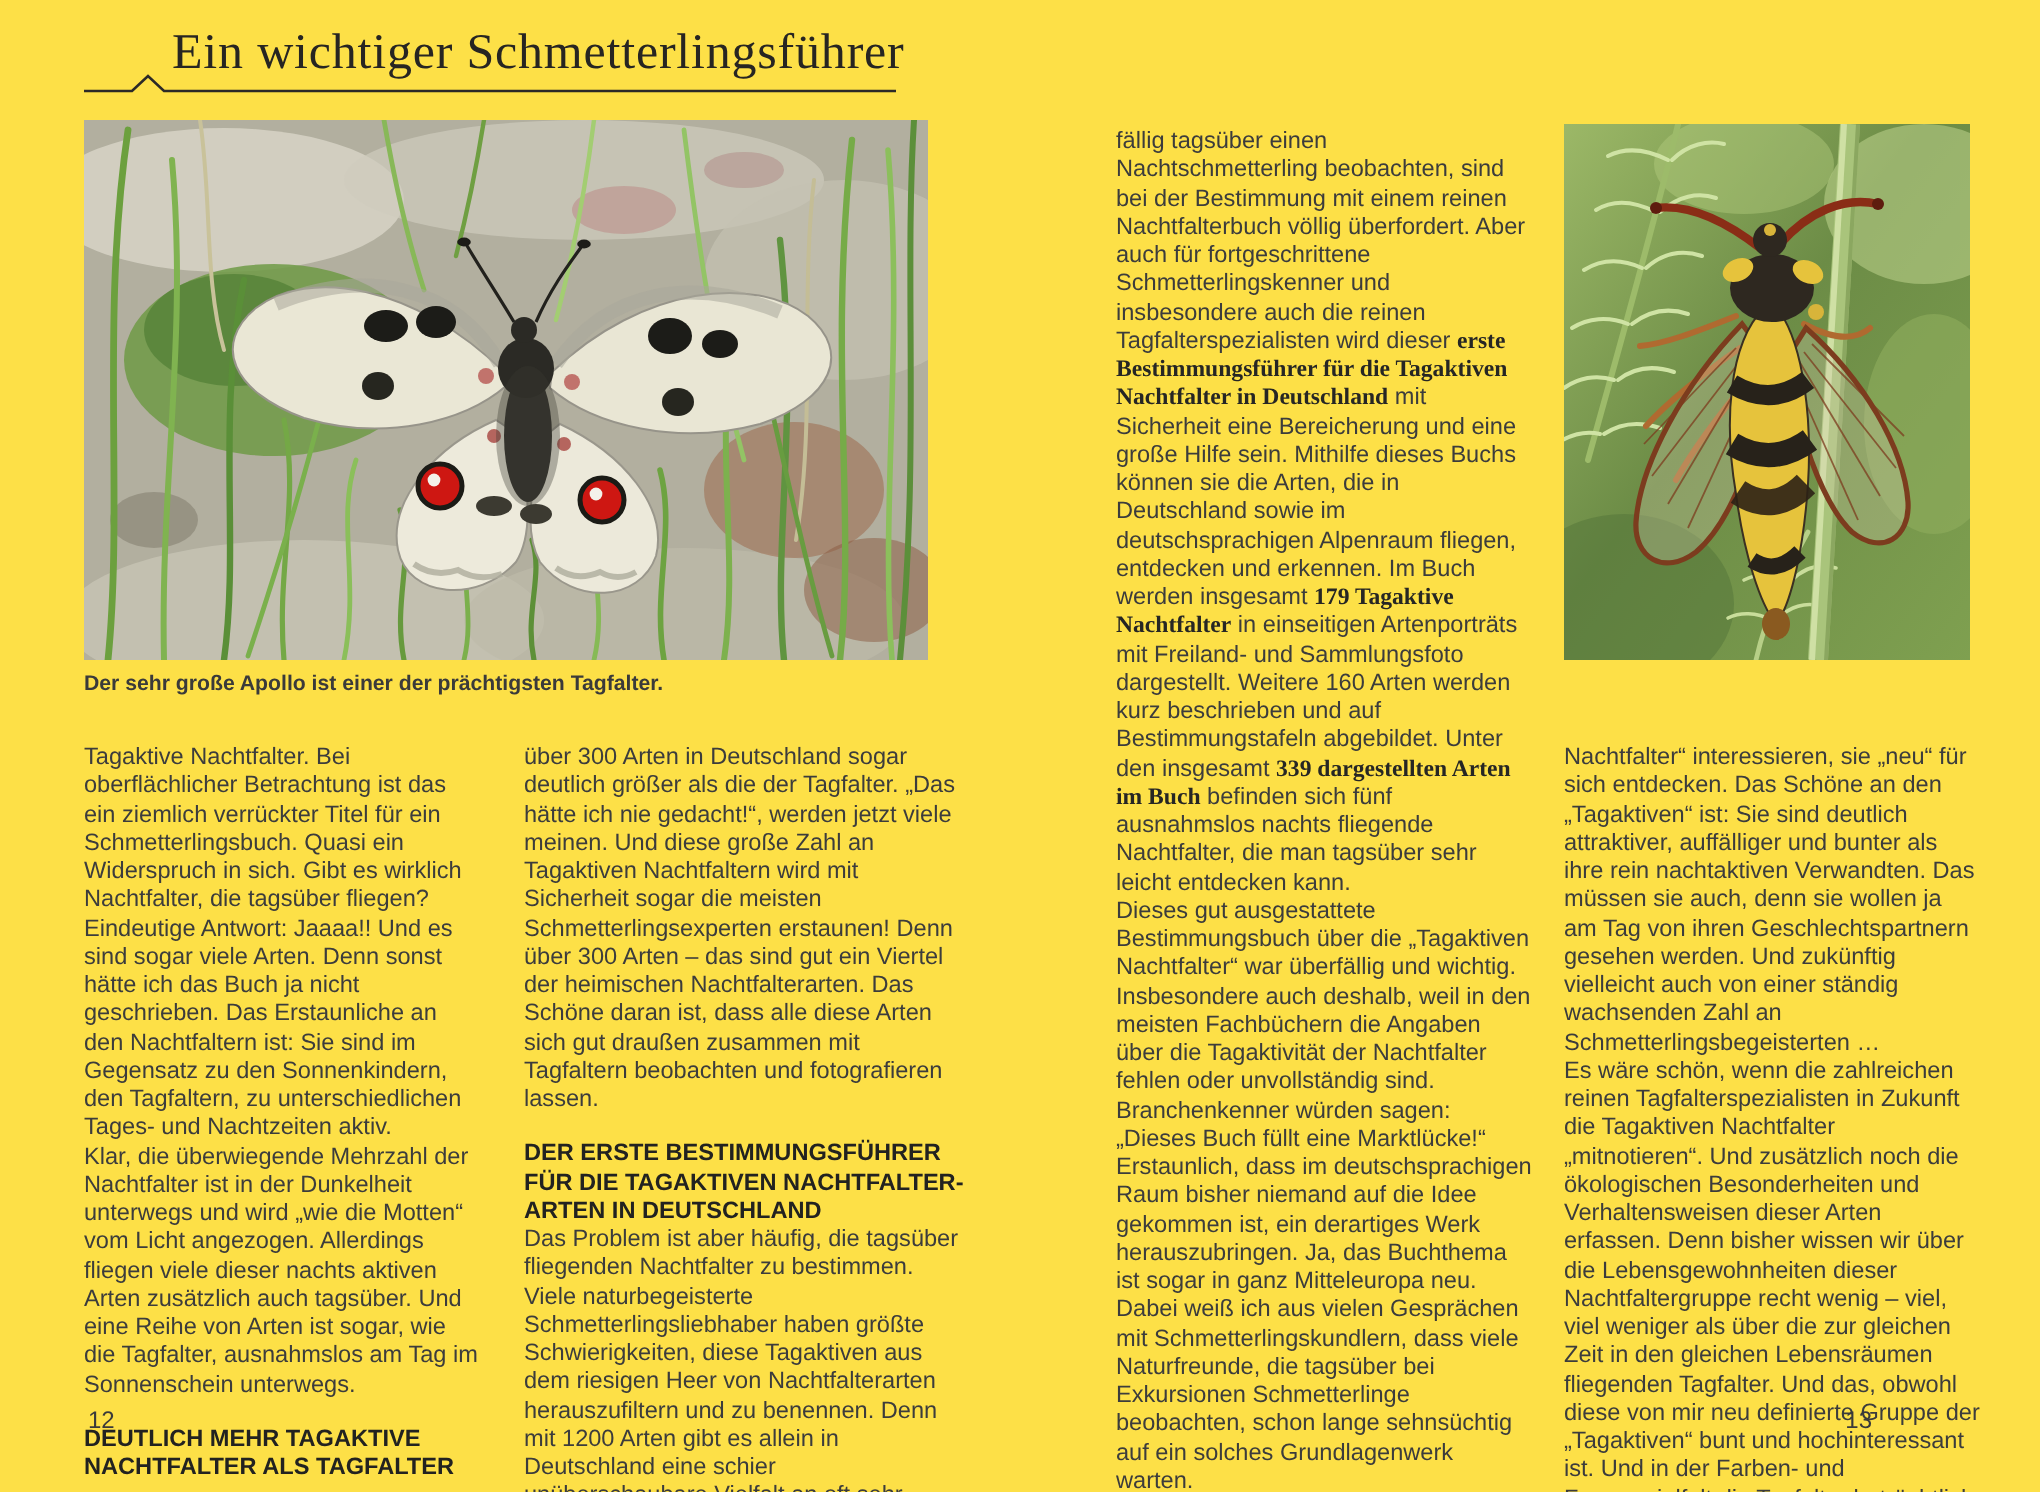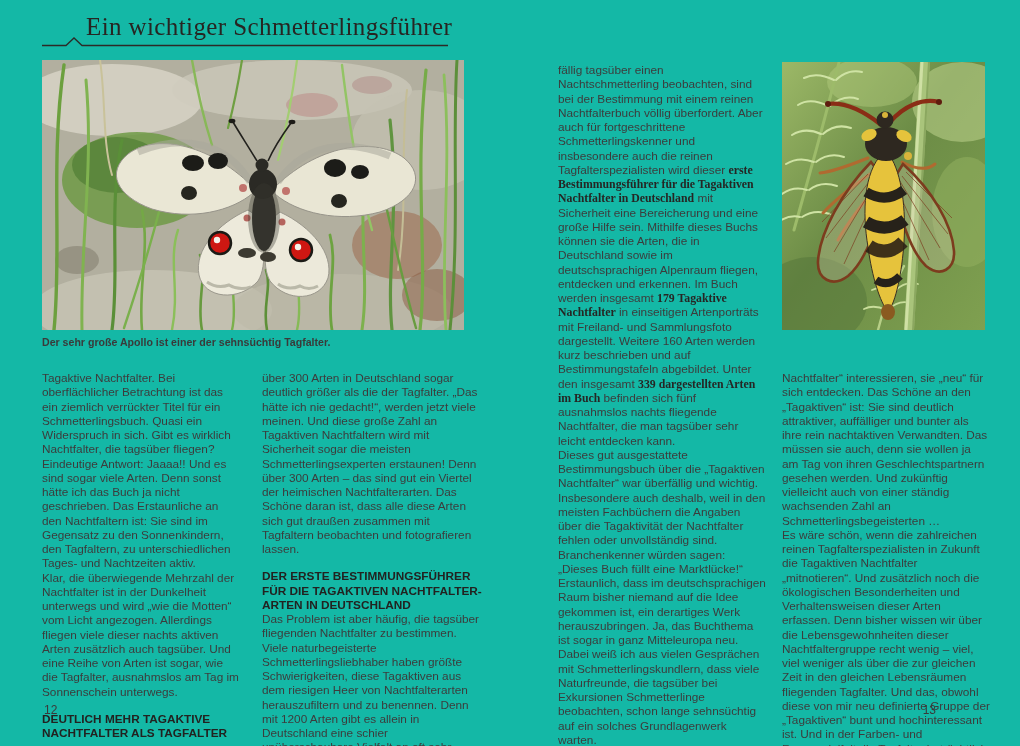--- a/index.html
+++ b/index.html
@@ -1,17 +1,17 @@
 <!DOCTYPE html>
 <html lang="de"><head>
 <meta charset="utf-8">
 <style>
   html,body{margin:0;padding:0;background:#ffffff;}
   .spread{
-    position:relative;width:1020px;height:746px;background:#14b8a6;
+    position:relative;width:1020px;height:746px;background:#fde047;
     font-family:"Liberation Sans","DejaVu Sans",sans-serif;color:#3c3c3c;overflow:hidden;
   }
   .abs{position:absolute;}
   .book-title{
     margin:0;font-family:"Liberation Serif","DejaVu Serif",serif;
     font-weight:400;font-size:25px;letter-spacing:.4px;color:#272522;white-space:nowrap;
   }
   .col{font-size:11.8px;line-height:14.25px;color:#3c3c3c;}
   .para{margin:0;}
   .colhead{font-weight:700;color:#222220;margin-top:13px;}
@@ -108,21 +108,21 @@
       <ellipse cx="222" cy="158" rx="12" ry="33" fill="#32312b"></ellipse>
       <ellipse cx="221" cy="124" rx="14" ry="15" fill="#2b2a25"></ellipse>
       <ellipse cx="222" cy="158" rx="16" ry="35" fill="#3a3931" opacity=".35"></ellipse>
       <circle cx="220" cy="105" r="6.5" fill="#2b2a25"></circle>
       <path d="M215,101 C206,86 198,74 191,62" fill="none" stroke="#22211d" stroke-width="1.6"></path>
       <path d="M226,101 C233,85 241,74 249,63" fill="none" stroke="#22211d" stroke-width="1.6"></path>
       <ellipse cx="190" cy="61" rx="3.4" ry="2.2" fill="#1d1c18"></ellipse>
       <ellipse cx="250" cy="62" rx="3.4" ry="2.2" fill="#1d1c18"></ellipse>
     </g>
   </svg>
-  <div class="abs caption" style="left:42px;top:336px;width:422px;">Der sehr große Apollo ist einer der sehnsüchtig Tagfalter.</div>
+  <div class="abs caption" style="left:42px;top:336px;width:422px;">Der sehr große Apollo ist einer der prächtigsten Tagfalter.</div>
 
   <div class="abs col" style="left:42px;top:371px;width:199px;">
       <div class="para"><span>Tagaktive Nachtfalter. Bei oberflächlicher Betrachtung ist das ein ziemlich verrückter Titel für ein Schmetterlingsbuch. Quasi ein Widerspruch in sich. Gibt es wirklich Nachtfalter, die tagsüber fliegen? Eindeutige Antwort: Jaaaa!! Und es sind sogar viele Arten. Denn sonst hätte ich das Buch ja nicht geschrieben. Das Erstaunliche an den Nachtfaltern ist: Sie sind im Gegensatz zu den Sonnenkindern, den Tagfaltern, zu unterschiedlichen Tages- und Nachtzeiten aktiv.</span></div>
       <div class="para"><span>Klar, die überwiegende Mehrzahl der Nachtfalter ist in der Dunkelheit unterwegs und wird „wie die Motten“ vom Licht angezogen. Allerdings fliegen viele dieser nachts aktiven Arten zusätzlich auch tagsüber. Und eine Reihe von Arten ist sogar, wie die Tagfalter, ausnahmslos am Tag im Sonnenschein unterwegs.</span></div>
       <div class="colhead">DEUTLICH MEHR TAGAKTIVE NACHTFALTER ALS TAGFALTER …</div>
     </div>
   <div class="abs col" style="left:262px;top:371px;width:220px;">
       <div class="para"><span>über 300 Arten in Deutschland sogar deutlich größer als die der Tagfalter. „Das hätte ich nie gedacht!“, werden jetzt viele meinen. Und diese große Zahl an Tagaktiven Nachtfaltern wird mit Sicherheit sogar die meisten Schmetterlingsexperten erstaunen! Denn über 300 Arten – das sind gut ein Viertel der heimischen Nachtfalterarten. Das Schöne daran ist, dass alle diese Arten sich gut draußen zusammen mit Tagfaltern beobachten und fotografieren lassen.</span></div>
       <div class="colhead">DER ERSTE BESTIMMUNGSFÜHRER FÜR DIE TAGAKTIVEN NACHTFALTER-ARTEN IN DEUTSCHLAND</div>
       <div class="para"><span>Das Problem ist aber häufig, die tagsüber fliegenden Nachtfalter zu bestimmen. Viele naturbegeisterte Schmetterlingsliebhaber haben größte Schwierigkeiten, diese Tagaktiven aus dem riesigen Heer von Nachtfalterarten herauszufiltern und zu benennen. Denn mit 1200 Arten gibt es allein in Deutschland eine schier unüberschaubare Vielfalt an oft sehr ähnlich aussehenden Arten. Insbesondere schmetterlingsbegeisterte Anfänger, die zu-</span></div>

